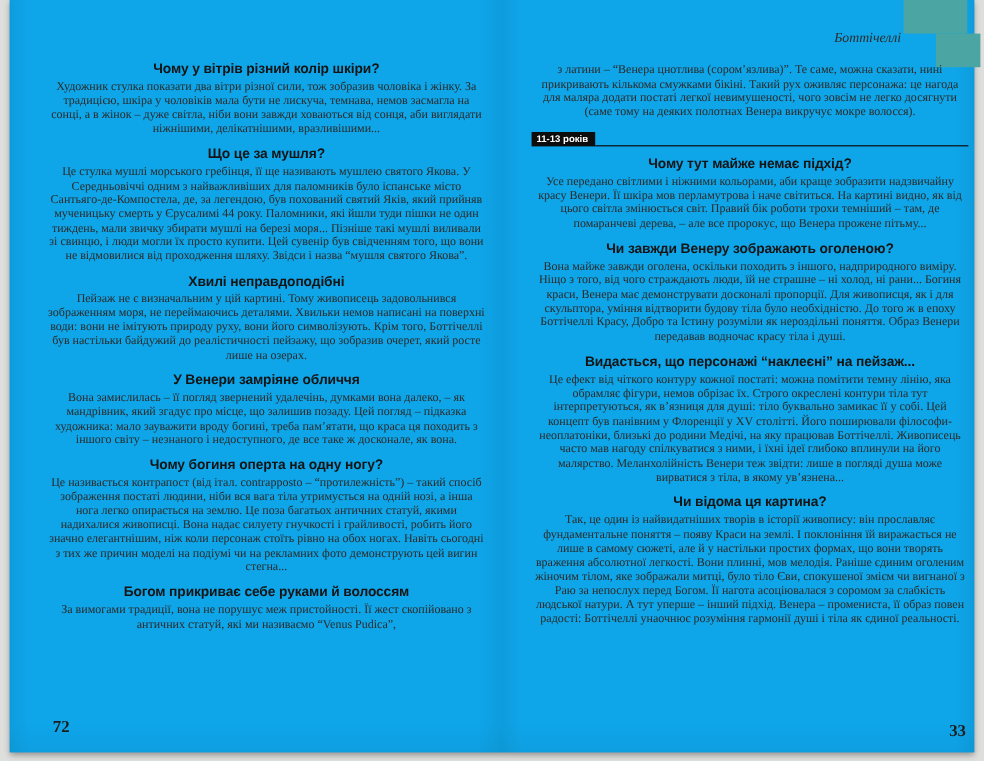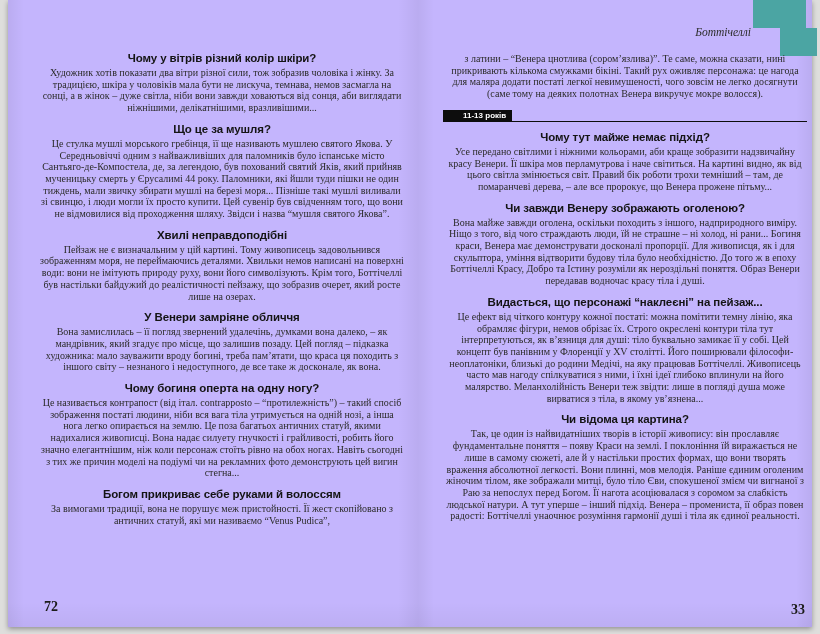--- a/index.html
+++ b/index.html
@@ -3,21 +3,21 @@
 <meta charset="utf-8">
 <style>
   html,body { margin:0; padding:0; }
   .stage {
     position:relative; width:820px; height:634px;
     background:#dededc; overflow:hidden;
     font-family:"Liberation Serif","DejaVu Serif",serif;
   }
   .spread {
     position:absolute; left:8px; top:0; width:804px; height:627px;
-    background:#c4b5fd;
+    background:#0ea5e9;
     box-shadow:0 2px 5px rgba(0,0,0,.35);
   }
   
   .spread::before {
     content:""; position:absolute; inset:0; pointer-events:none;
     background:
       linear-gradient(to right,
         rgba(0,0,0,.05) 0, rgba(0,0,0,0) 2%,
         rgba(0,0,0,0) 48.5%, rgba(0,0,0,.05) 51%, rgba(0,0,0,0) 53%,
         rgba(0,0,0,0) 98%, rgba(0,0,0,.05) 100%),
@@ -48,21 +48,21 @@
   .tab-upper, .tab-lower { position:absolute; background:var(--accent,#4ba5a3); }
   .tab-upper { left:745px; top:0;    width:53px; height:28px; }
   .tab-lower { left:772px; top:28px; width:37px; height:28px; }
   .badge-row {
     display:flex; align-items:flex-end; margin:10px 0 4px 0;
   }
   .age-badge {
     background:#0d0d0d; color:#fff;
     font-family:"Liberation Sans","DejaVu Sans",sans-serif;
     font-weight:700; font-size:8px; line-height:10px;
-    padding:1px 6px 1px 20px;
+    padding:1px 6px 1px 4px;
   }
   .badge-rule { flex:1; border-bottom:1.6px solid #0d0d0d; margin-bottom:0; }
   .page-num {
     position:absolute; font-weight:700; font-size:14px; color:#1c1c1a;
     font-family:"Liberation Serif","DejaVu Serif",serif;
   }
   .page-num-left  { left:36px;  top:599px; }
   .page-num-right { left:783px; top:602px; }
 </style>
 </head>
@@ -72,21 +72,21 @@
   <div class="spread">
 
     <div class="tab-upper"></div>
     <div class="tab-lower"></div>
 
     <div class="running-head">Боттічеллі</div>
 
     <div class="col col-left">
       <div class="sec">
         <h3>Чому у вітрів різний колір шкіри?</h3>
-        <p>Художник хотів показати два вітри різної сили, тож зобразив чоловіка і жінку. За традицією, шкіра у чоловіків мала бути не лискуча, темнава, немов засмагла на сонці, а в жінок – дуже світла, ніби вони завжди ховаються від сонця, аби виглядати ніжнішими, делікатнішими, вразливішими...</p>
+        <p>Художник стулка показати два вітри різної сили, тож зобразив чоловіка і жінку. За традицією, шкіра у чоловіків мала бути не лискуча, темнава, немов засмагла на сонці, а в жінок – дуже світла, ніби вони завжди ховаються від сонця, аби виглядати ніжнішими, делікатнішими, вразливішими...</p>
       </div>
       <div class="sec">
         <h3>Що це за мушля?</h3>
         <p>Це стулка мушлі морського гребінця, її ще називають мушлею святого Якова. У Середньовіччі одним з найважливіших для паломників було іспанське місто Сантьяго-де-Компостела, де, за легендою, був похований святий Яків, який прийняв мученицьку смерть у Єрусалимі 44 року. Паломники, які йшли туди пішки не один тиждень, мали звичку збирати мушлі на березі моря... Пізніше такі мушлі виливали зі свинцю, і люди могли їх просто купити. Цей сувенір був свідченням того, що вони не відмовилися від проходження шляху. Звідси і назва “мушля святого Якова”.</p>
       </div>
       <div class="sec">
         <h3>Хвилі неправдоподібні</h3>
         <p>Пейзаж не є визначальним у цій картині. Тому живописець задовольнився зображенням моря, не переймаючись деталями. Хвильки немов написані на поверхні води: вони не імітують природу руху, вони його символізують. Крім того, Боттічеллі був настільки байдужий до реалістичності пейзажу, що зобразив очерет, який росте лише на озерах.</p>
       </div>
       <div class="sec">

